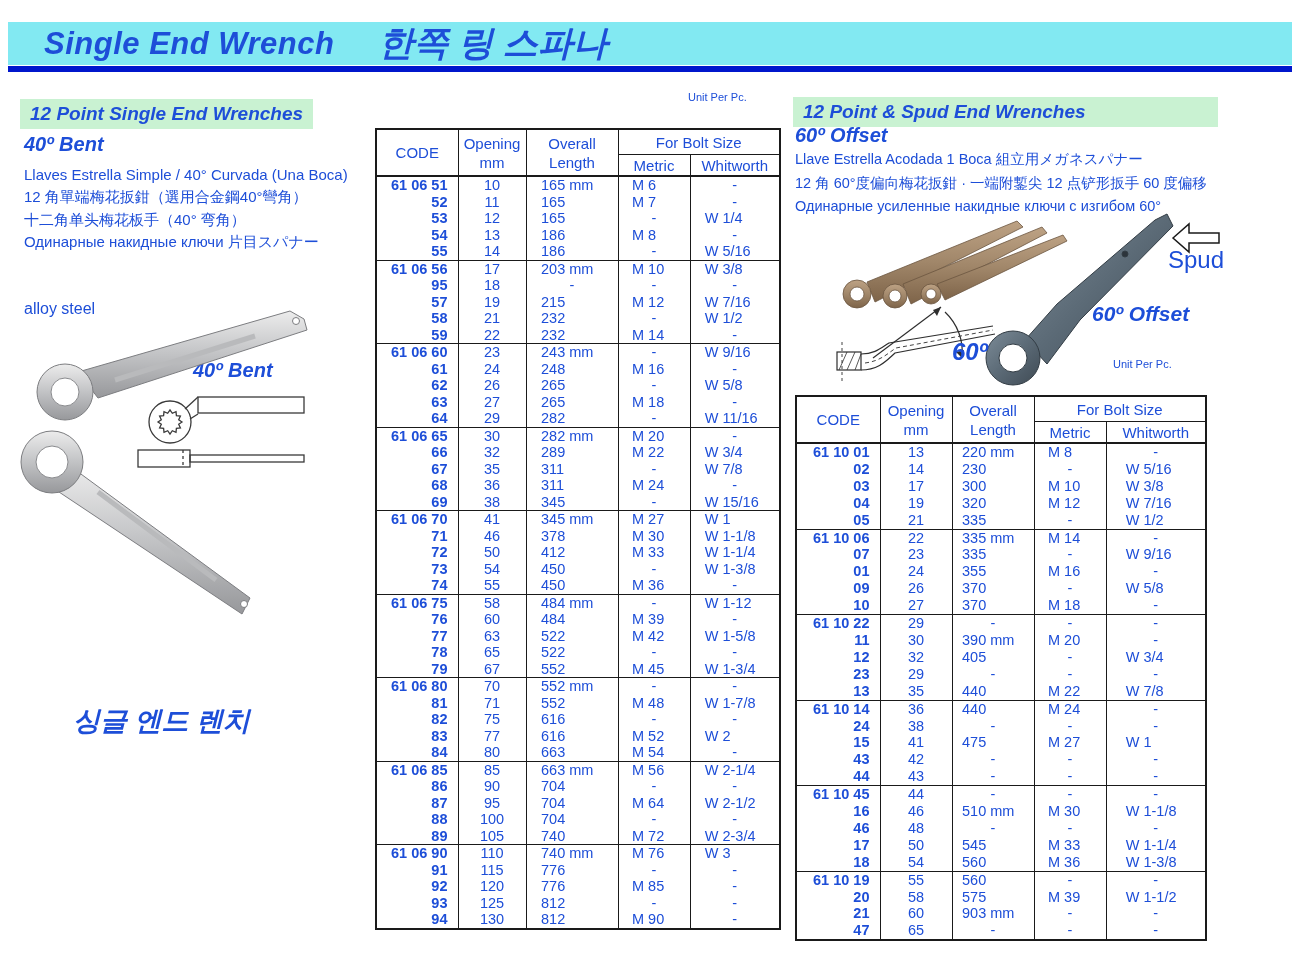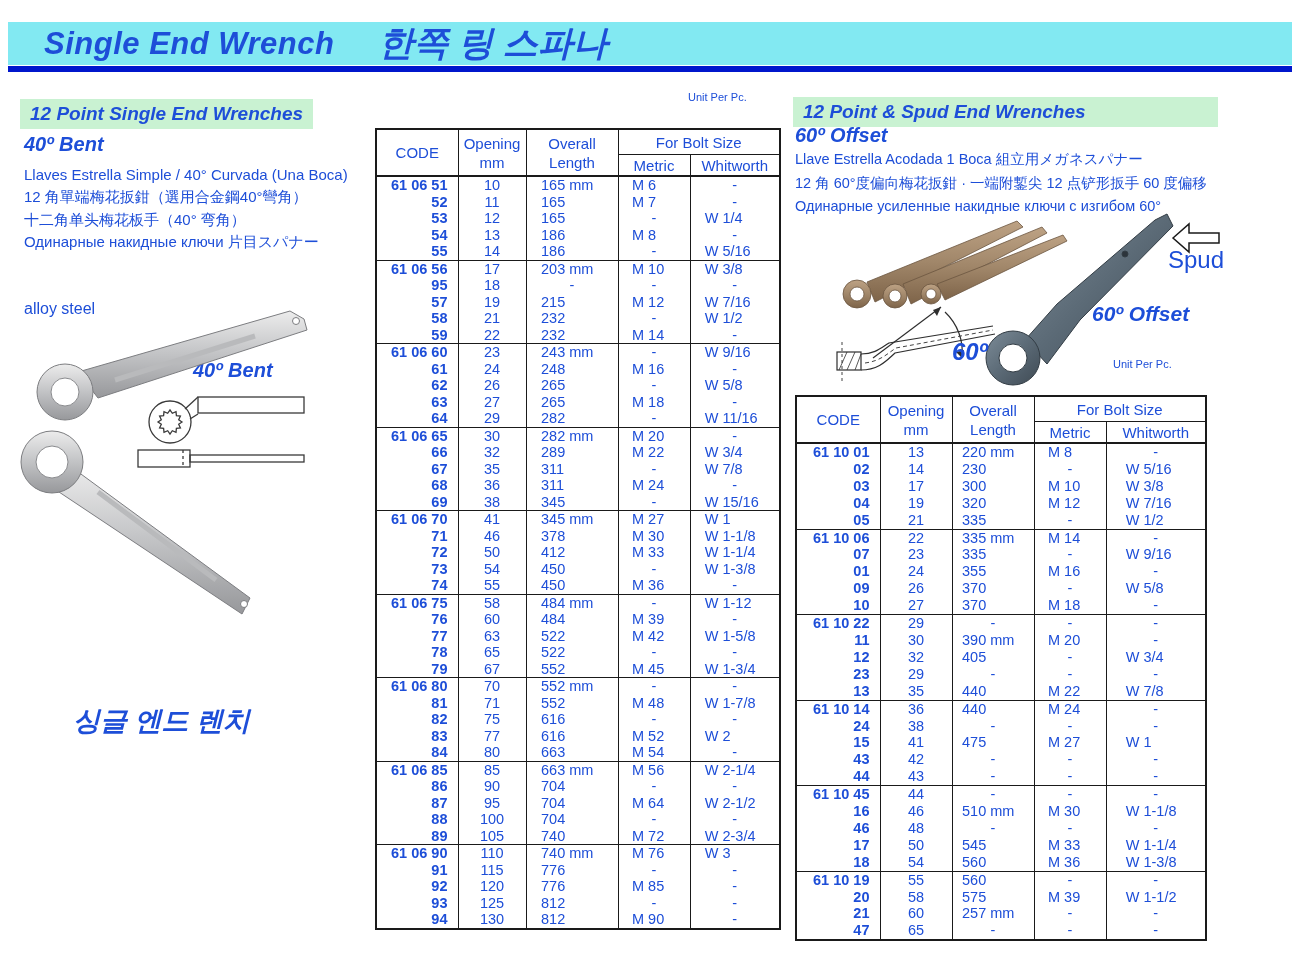--- a/index.html
+++ b/index.html
@@ -734,21 +734,21 @@
           <tr>
             <td class="c-code">20</td>
             <td class="c-open bl">58</td>
             <td class="c-len bl"><span class="lv">575</span></td>
             <td class="c-met bl"><span class="lv">M 39</span></td>
             <td class="c-whit bl"><span class="lv">W 1-1/2</span></td>
           </tr>
           <tr>
             <td class="c-code">21</td>
             <td class="c-open bl">60</td>
-            <td class="c-len bl"><span class="lv">257 mm</span></td>
+            <td class="c-len bl"><span class="lv">903 mm</span></td>
             <td class="c-met bl">-</td>
             <td class="c-whit bl">-</td>
           </tr>
           <tr>
             <td class="c-code">47</td>
             <td class="c-open bl">65</td>
             <td class="c-len bl">-</td>
             <td class="c-met bl">-</td>
             <td class="c-whit bl">-</td>
           </tr>

